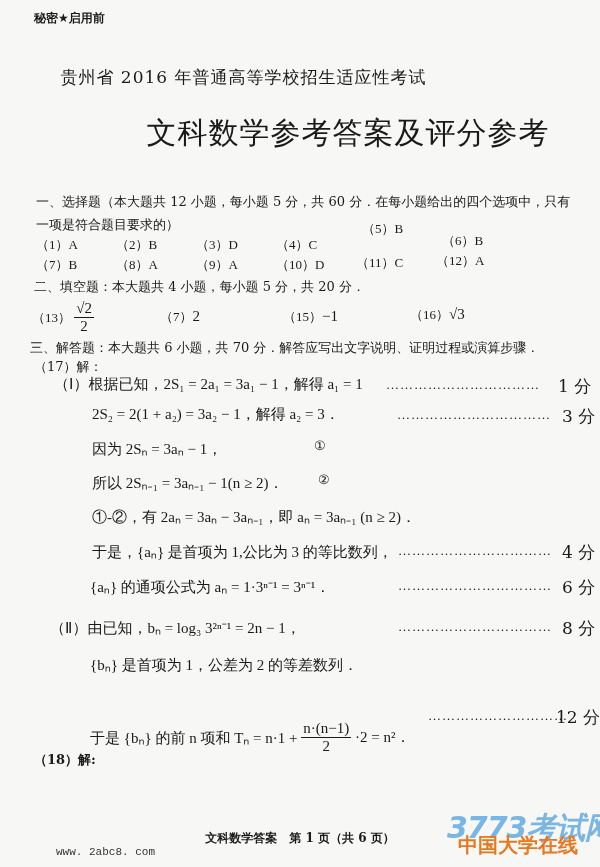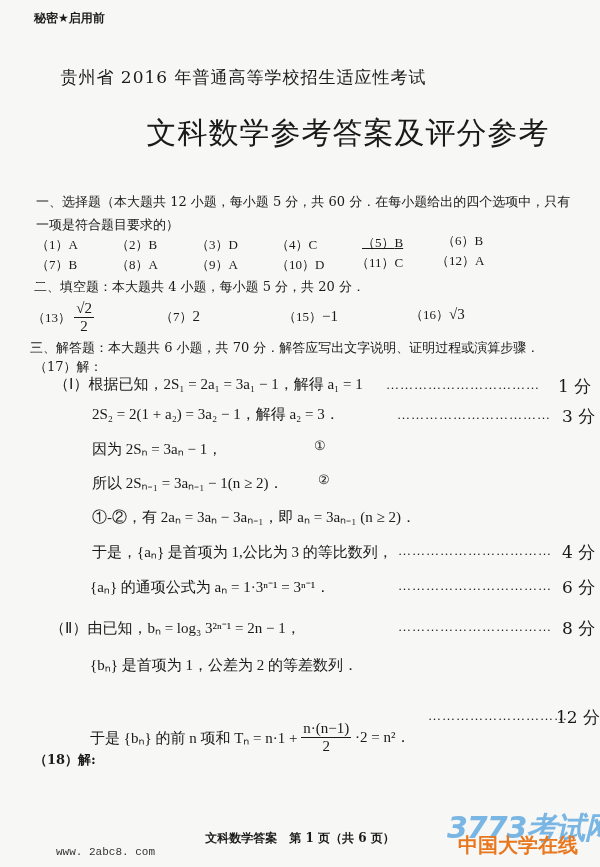--- a/index.html
+++ b/index.html
@@ -37,21 +37,21 @@
 <div class="abs subtitle">贵州省 2016 年普通高等学校招生适应性考试</div>
 <div class="abs title">文科数学参考答案及评分参考</div>
 
 <div class="abs sec" style="left:36px; top:193px;">一、选择题（本大题共 12 小题，每小题 5 分，共 60 分．在每小题给出的四个选项中，只有</div>
 <div class="abs sec" style="left:36px; top:216px;">一项是符合题目要求的）</div>
 
 <div class="abs ans" style="left:36px; top:236px;"><span>（1）</span><span>A</span></div>
 <div class="abs ans" style="left:116px; top:236px;"><span>（2）</span><span>B</span></div>
 <div class="abs ans" style="left:196px; top:236px;"><span>（3）</span><span>D</span></div>
 <div class="abs ans" style="left:276px; top:236px;"><span>（4）</span><span>C</span></div>
-<div class="abs ans" style="left:362px; top:234px;text-decoration:underline;"><span>（5）</span><span>B</span></div>
+<div class="abs ans" style="left:362px; top:220px;"><span>（5）</span><span>B</span></div>
 <div class="abs ans" style="left:442px; top:232px;"><span>（6）</span><span>B</span></div>
 
 <div class="abs ans" style="left:36px; top:256px;"><span>（7）</span><span>B</span></div>
 <div class="abs ans" style="left:116px; top:256px;"><span>（8）</span><span>A</span></div>
 <div class="abs ans" style="left:196px; top:256px;"><span>（9）</span><span>A</span></div>
 <div class="abs ans" style="left:276px; top:256px;"><span>（10）</span><span>D</span></div>
 <div class="abs ans" style="left:356px; top:254px;"><span>（11）</span><span>C</span></div>
 <div class="abs ans" style="left:436px; top:252px;"><span>（12）</span><span>A</span></div>
 
 <div class="abs sec" style="left:34px; top:278px;">二、填空题：本大题共 4 小题，每小题 5 分，共 20 分．</div>

